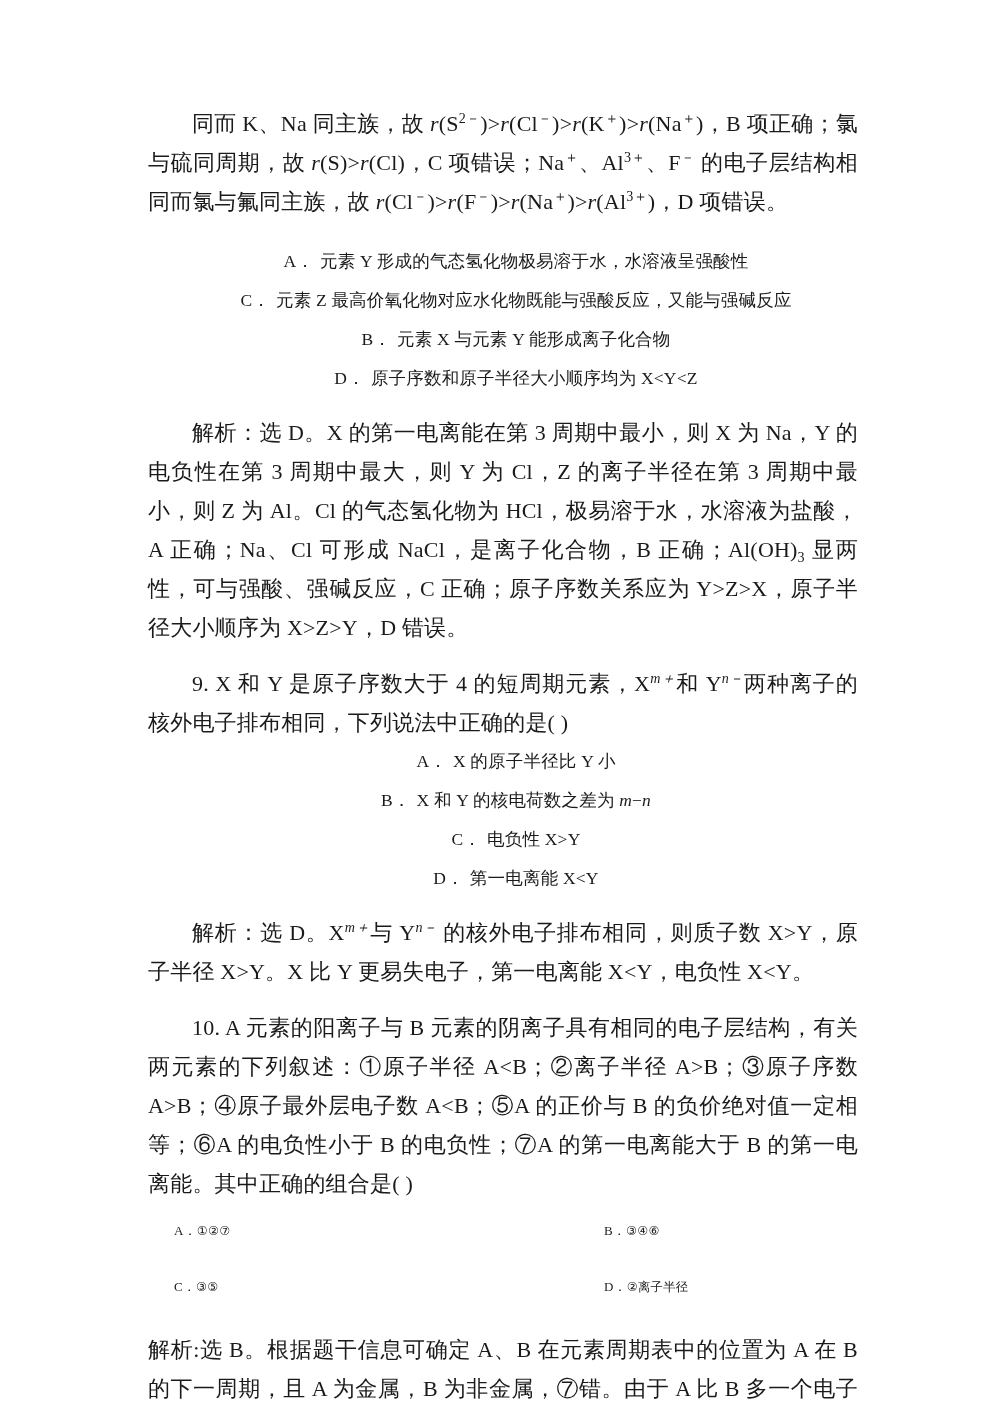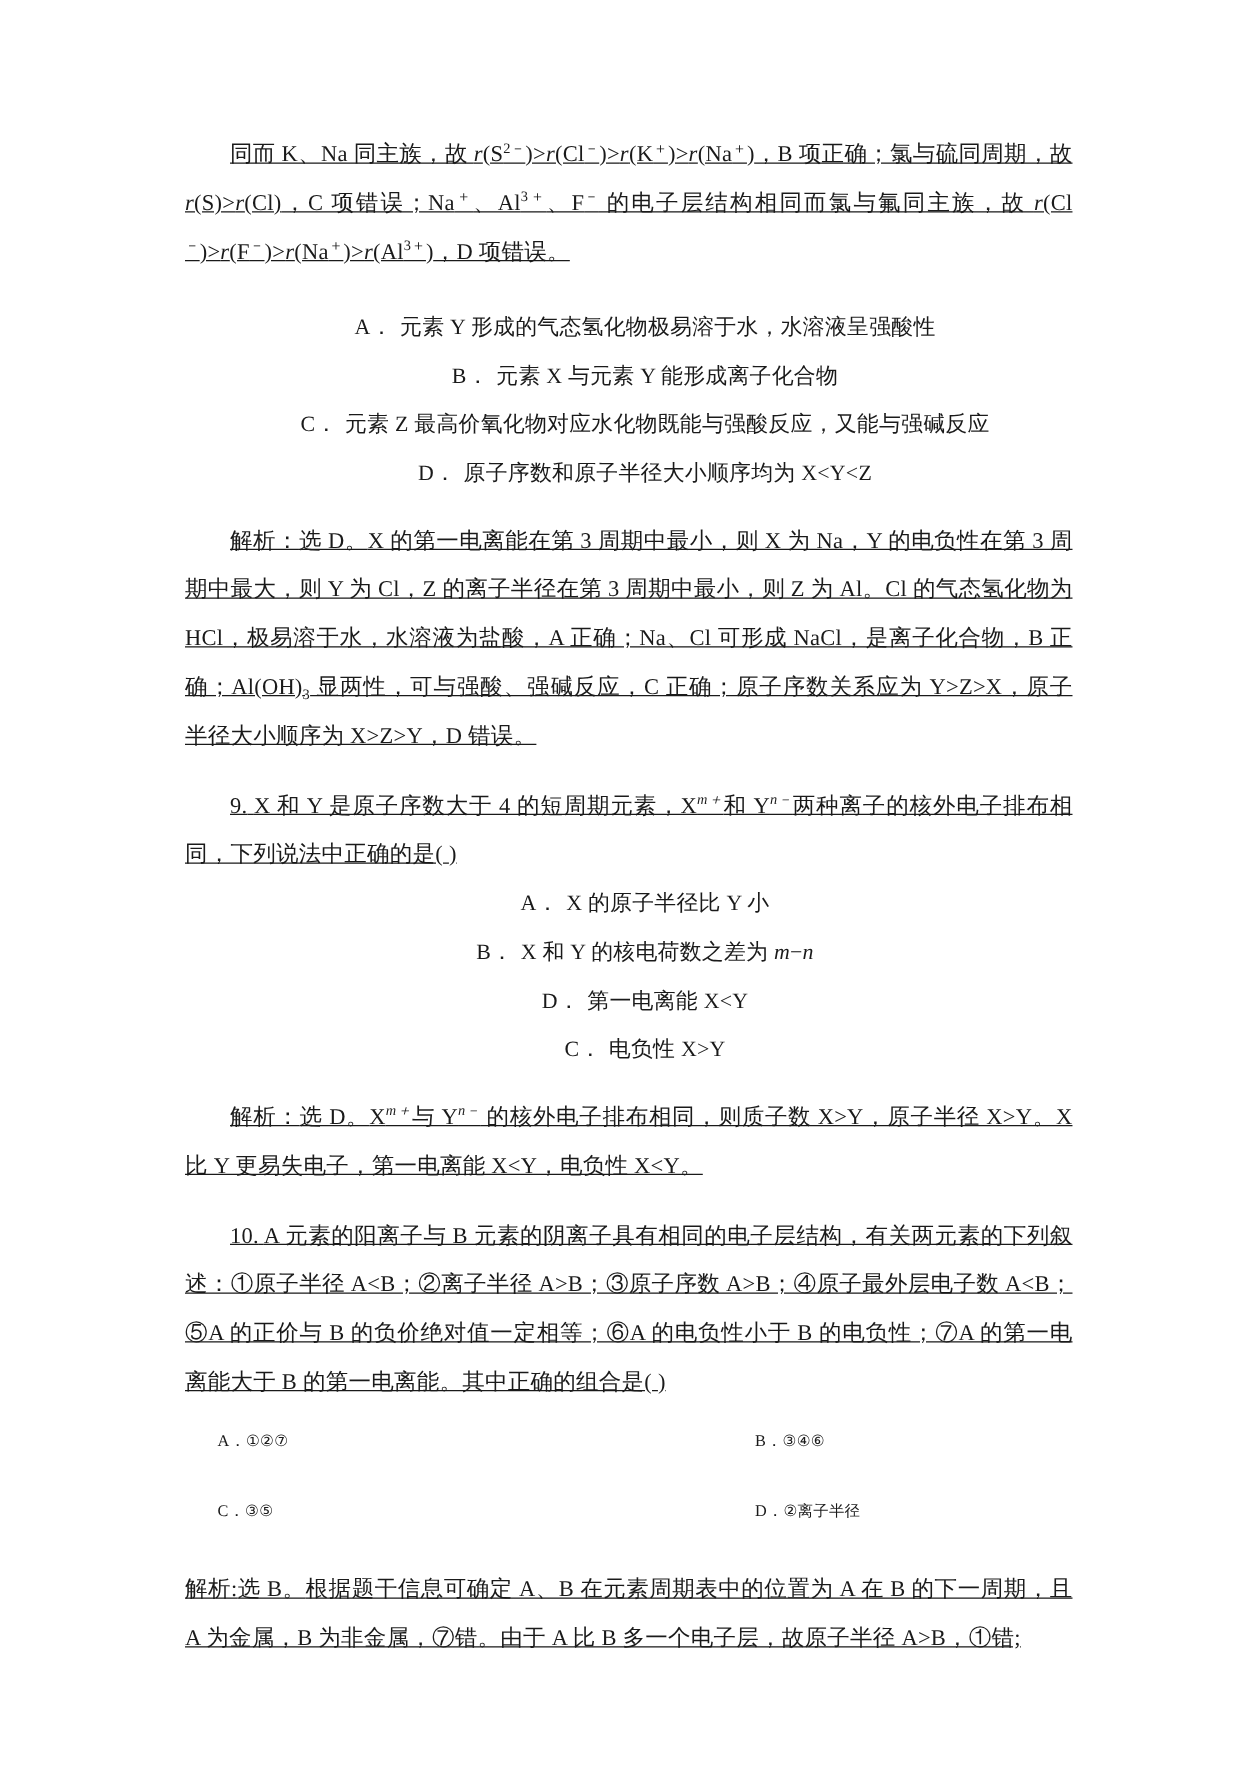--- a/index.html
+++ b/index.html
@@ -22,27 +22,26 @@
     overflow: hidden;
   }
   .content {
     position: absolute;
     left: 148px;
     top: 104px;
     width: 710px;
   }
   
   .para {
-    font-size: 18px;
+    font-size: 22px;
     line-height: 39px;
     text-align: justify;
     text-justify: inter-ideograph;
     margin: 0;
     letter-spacing: 0.2px;
-    text-decoration: underline;
   }
   .para.indent { text-indent: 2em; }
   .para.solution { text-indent: 2em; }
   .block { margin-bottom: 4px; }
   .gap-q { height: 17px; }
   .gap-s { height: 15px; }
 
   
   .option {
     font-size: 17.5px;
@@ -81,24 +80,24 @@
       <span>同而 K、Na 同主族，故 </span><span class="it">r</span><span>(S</span><sup>2－</sup><span>)&gt;</span><span class="it">r</span><span>(Cl</span><sup>－</sup><span>)&gt;</span><span class="it">r</span><span>(K</span><sup>＋</sup><span>)&gt;</span><span class="it">r</span><span>(Na</span><sup>＋</sup><span>)</span><span>，B 项正确；氯与硫同周期，故 </span><span class="it">r</span><span>(S)&gt;</span><span class="it">r</span><span>(Cl)</span><span>，C 项错误；Na</span><sup>＋</sup><span>、Al</span><sup>3＋</sup><span>、F</span><sup>－</sup><span> 的电子层结构相同而氯与氟同主族，故 </span><span class="it">r</span><span>(Cl</span><sup>－</sup><span>)&gt;</span><span class="it">r</span><span>(F</span><sup>－</sup><span>)&gt;</span><span class="it">r</span><span>(Na</span><sup>＋</sup><span>)&gt;</span><span class="it">r</span><span>(Al</span><sup>3＋</sup><span>)</span><span>，D 项错误。</span>
     </div>
 
     <div class="gap-q"></div>
 
 
     <div class="option">
       <span class="lbl">A．</span><span>元素 Y 形成的气态氢化物极易溶于水，水溶液呈强酸性</span>
     </div>
     <div class="option">
-      <span class="lbl">B．</span><span>元素 X 与元素 Y 能形成离子化合物</span>
+      <span class="lbl">C．</span><span>元素 Z 最高价氧化物对应水化物既能与强酸反应，又能与强碱反应</span>
     </div>
     <div class="option">
-      <span class="lbl">C．</span><span>元素 Z 最高价氧化物对应水化物既能与强酸反应，又能与强碱反应</span>
+      <span class="lbl">B．</span><span>元素 X 与元素 Y 能形成离子化合物</span>
     </div>
     <div class="option">
       <span class="lbl">D．</span><span>原子序数和原子半径大小顺序均为 X&lt;Y&lt;Z</span>
     </div>
 
     <div class="gap-s"></div>
 
     <div class="para solution">
       <span>解析：</span><span>选 D。</span><span>X 的第一电离能在第 3 周期中最小，则 X 为 Na，Y 的电负性在第 3 周期中最大，则 Y 为 Cl，Z 的离子半径在第 3 周期中最小，则 Z 为 Al。Cl 的气态氢化物为 HCl，极易溶于水，水溶液为盐酸，A 正确；Na、Cl 可形成 NaCl，是离子化合物，B 正确；Al(OH)</span><sub>3</sub><span> 显两性，可与强酸、强碱反应，C 正确；原子序数关系应为 Y&gt;Z&gt;X，原子半径大小顺序为 X&gt;Z&gt;Y，D 错误。</span>
     </div>
@@ -110,24 +109,24 @@
       <span>X 和 Y 是原子序数大于 4 的短周期元素，X</span><sup class="it">m＋</sup><span>和 Y</span><sup class="it">n－</sup><span>两种离子的核外电子排布相同，下列说法中正确的是(</span><span class="blankparen">      </span><span>)</span>
     </div>
 
     <div class="option">
       <span class="lbl">A．</span><span>X 的原子半径比 Y 小</span>
     </div>
     <div class="option">
       <span class="lbl">B．</span><span>X 和 Y 的核电荷数之差为 </span><span class="it">m</span><span>−</span><span class="it">n</span>
     </div>
     <div class="option">
-      <span class="lbl">D．</span><span>第一电离能 X&lt;Y</span>
+      <span class="lbl">C．</span><span>电负性 X&gt;Y</span>
     </div>
     <div class="option">
-      <span class="lbl">C．</span><span>电负性 X&gt;Y</span>
+      <span class="lbl">D．</span><span>第一电离能 X&lt;Y</span>
     </div>
 
     <div class="gap-s"></div>
 
     <div class="para solution">
       <span>解析：</span><span>选 D。</span><span>X</span><sup class="it">m＋</sup><span>与 Y</span><sup class="it">n－</sup><span> 的核外电子排布相同，则质子数 X&gt;Y，原子半径 X&gt;Y。X 比 Y 更易失电子，第一电离能 X&lt;Y，电负性 X&lt;Y。</span>
     </div>
 
     <div class="gap-q"></div>
 

